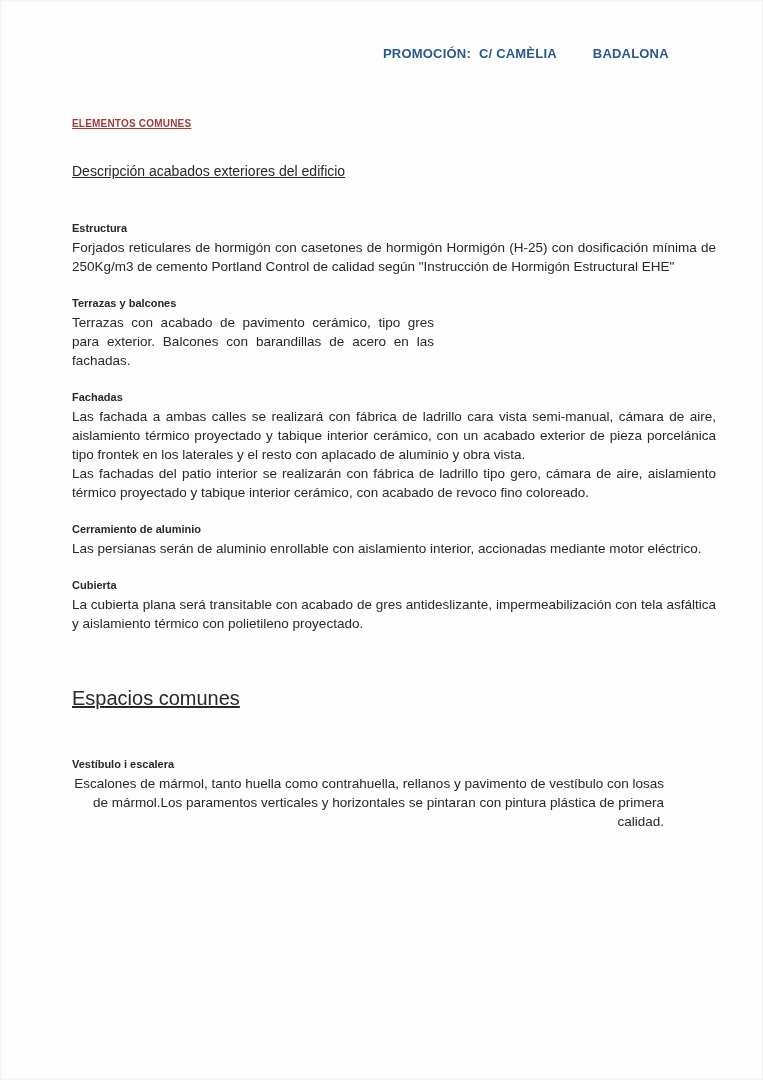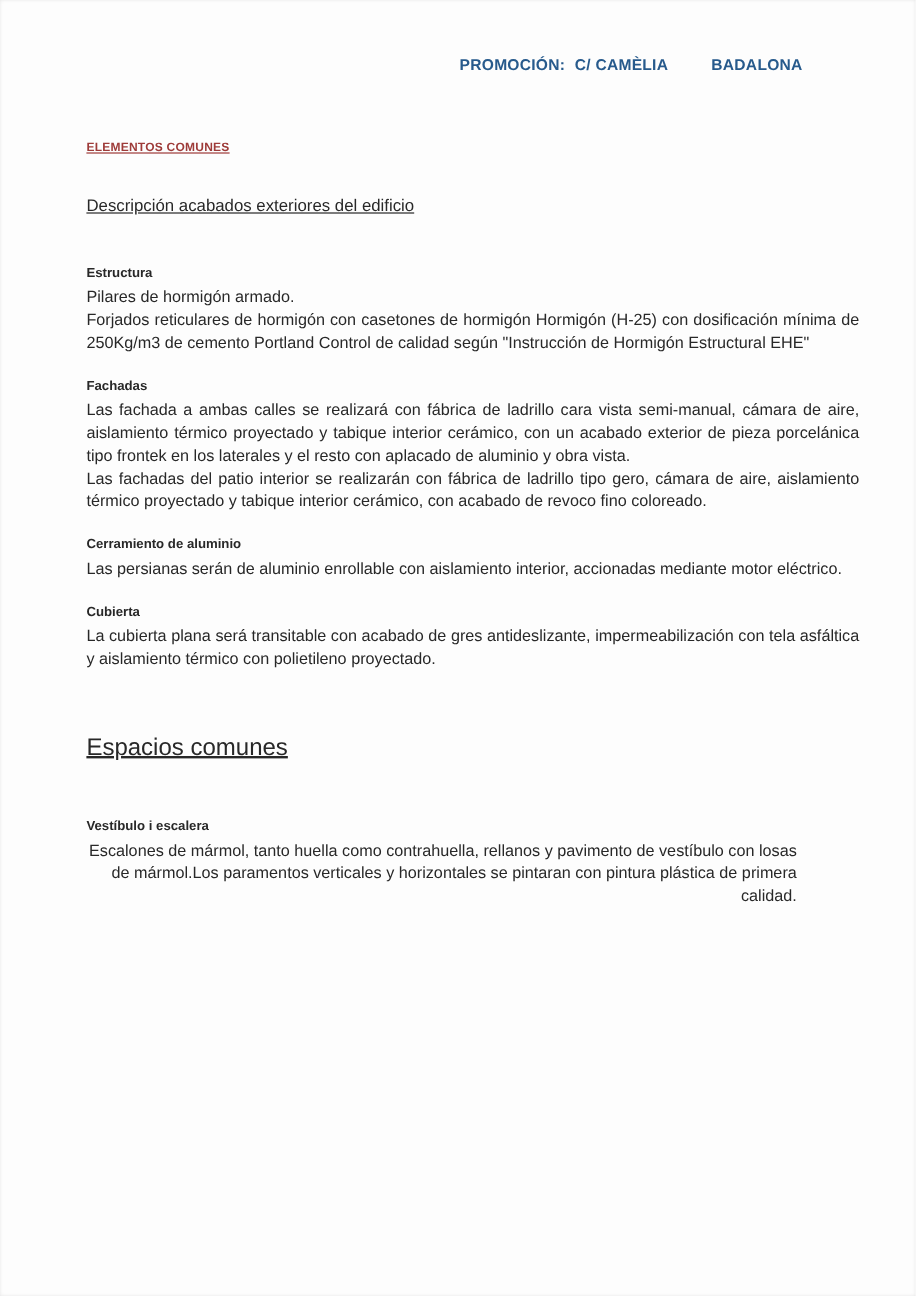--- a/index.html
+++ b/index.html
@@ -92,24 +92,27 @@
     <span class="promo-value">C/ CAMÈLIA</span>
     <span class="promo-city">BADALONA</span>
   </div>
 
   <div class="doc-title">ELEMENTOS COMUNES</div>
 
   <div class="doc-subtitle">Descripción acabados exteriores del edificio</div>
 
   <div class="section first">
     <div class="sec-heading">Estructura</div>
-    <p>Pilares de hormigón armado.</p>
     <p>Forjados reticulares de hormigón con casetones de hormigón Hormigón (H-25) con dosificación mínima de 250Kg/m3 de cemento Portland Control de calidad según "Instrucción de Hormigón Estructural EHE"</p>
   </div>
 
+  <div class="section">
+    <div class="sec-heading">Terrazas y balcones</div>
+    <p class="narrow">Terrazas con acabado de pavimento cerámico, tipo gres para exterior. Balcones con barandillas de acero en las fachadas.</p>
+  </div>
 
   <div class="section">
     <div class="sec-heading">Fachadas</div>
     <p>Las fachada a ambas calles se realizará con fábrica de ladrillo cara vista semi-manual, cámara de aire, aislamiento térmico proyectado y tabique interior cerámico, con un acabado exterior de pieza porcelánica tipo frontek en los laterales y el resto con aplacado de aluminio y obra vista.</p>
     <p>Las fachadas del patio interior se realizarán con fábrica de ladrillo tipo gero, cámara de aire, aislamiento térmico proyectado y tabique interior cerámico, con acabado de revoco fino coloreado.</p>
   </div>
 
   <div class="section">
     <div class="sec-heading">Cerramiento de aluminio</div>
     <p>Las persianas serán de aluminio enrollable con aislamiento interior, accionadas mediante motor eléctrico.</p>

